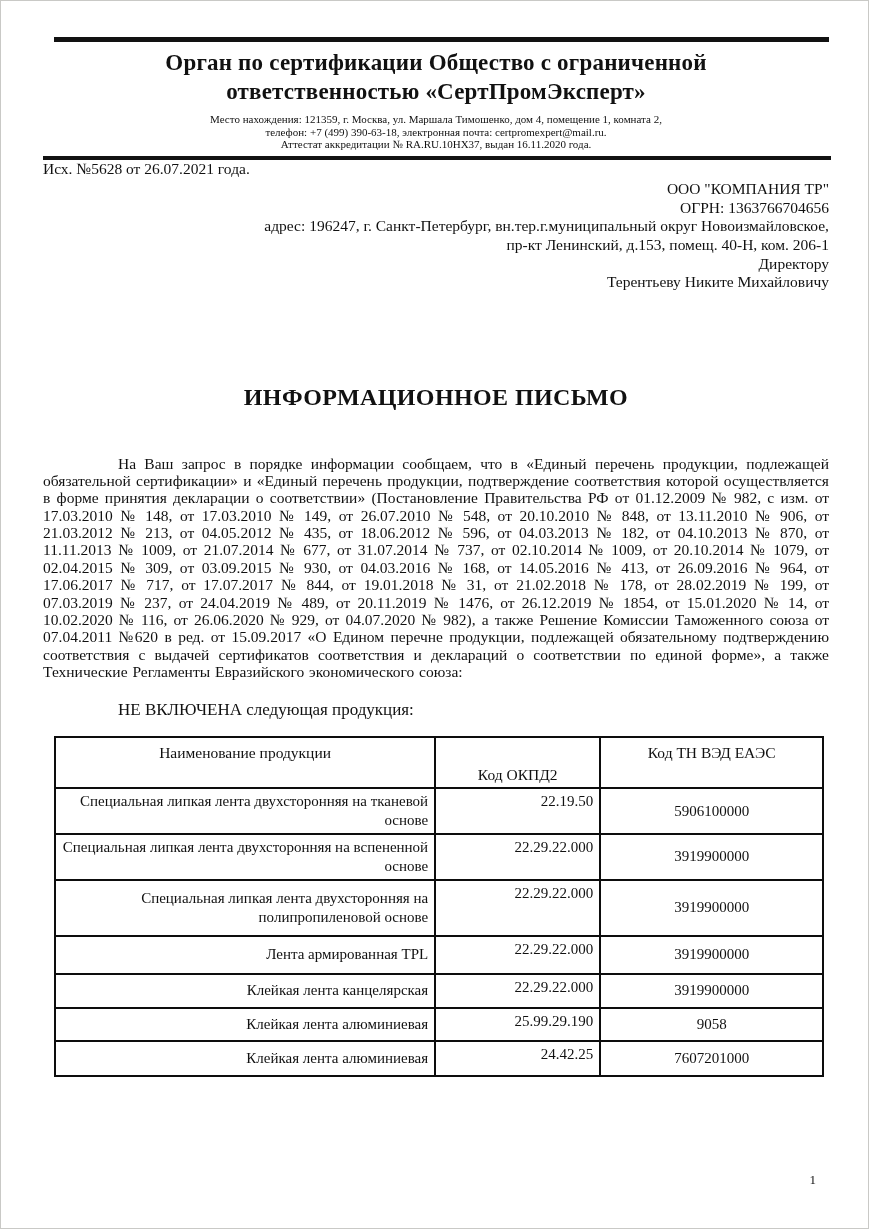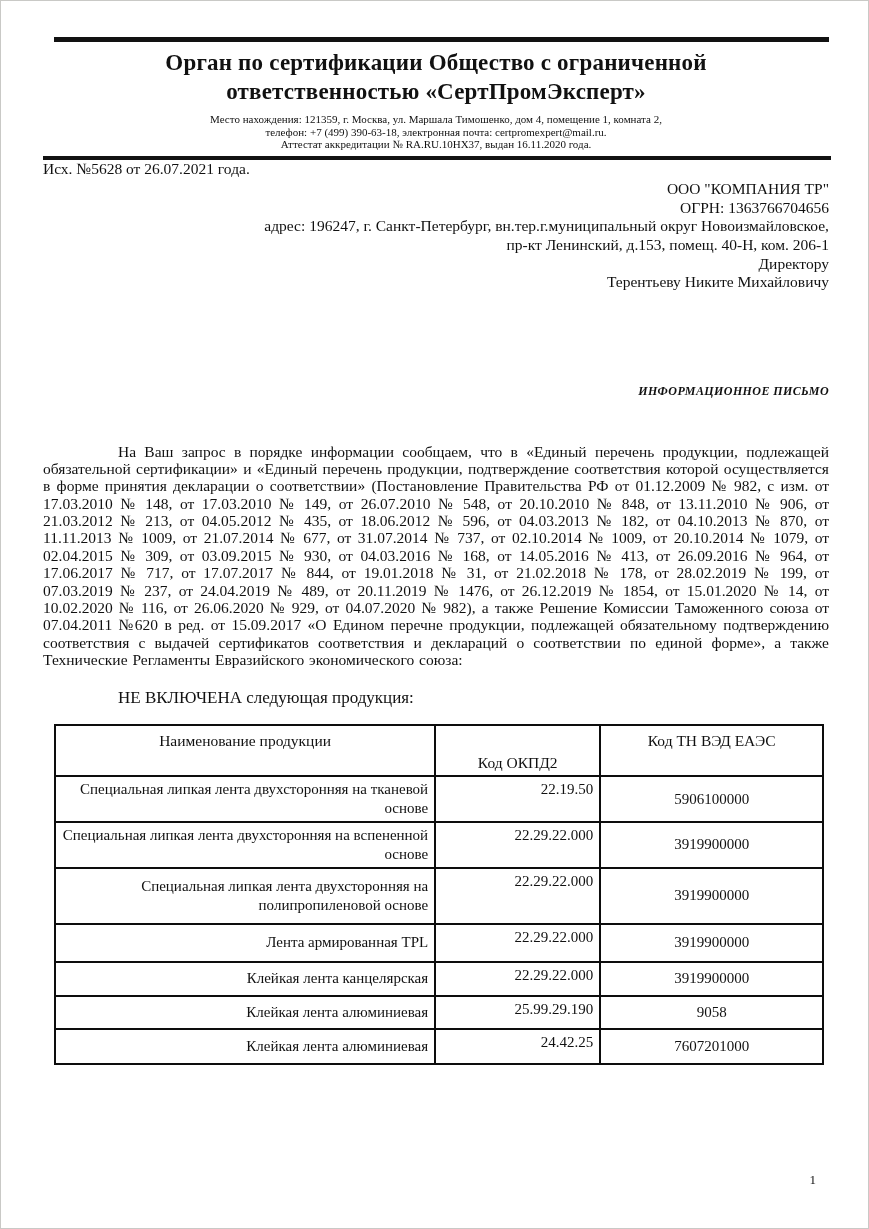--- a/index.html
+++ b/index.html
@@ -53,26 +53,25 @@
     font-size: 15.5px;
   }
   .recipient-block {
     text-align: right;
     font-size: 15.5px;
     line-height: 1.2;
     margin-top: 2px;
   }
   
   .letter-title {
-    text-align: right;
-    font-size: 12px;
+    text-align: center;
+    font-size: 24px;
     font-weight: bold;
     letter-spacing: 0.4px;
     margin: 92px 0 0 0;
-    font-style: italic;
   }
   
   .body-paragraph {
     margin: 44px 0 0 0;
     font-size: 15.5px;
     line-height: 1.12;
     text-align: justify;
     text-indent: 75px;
     word-spacing: 1px;
   }

